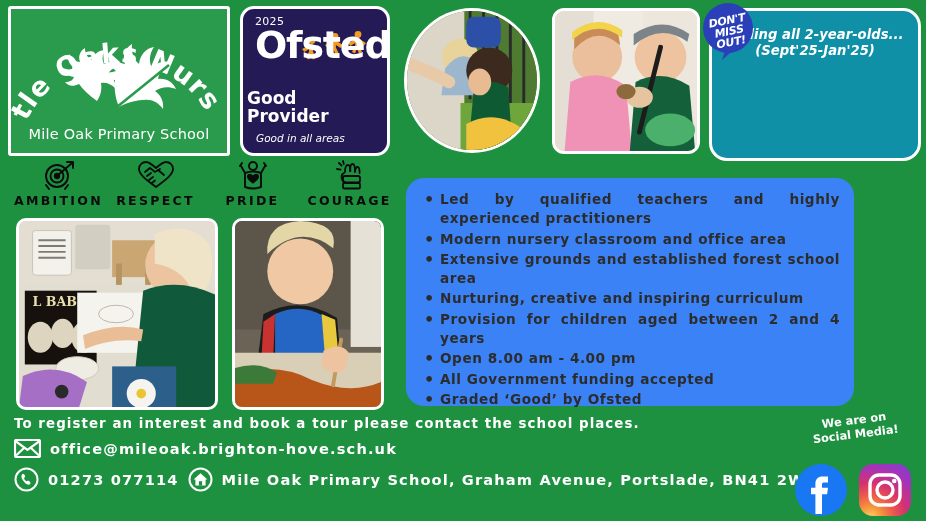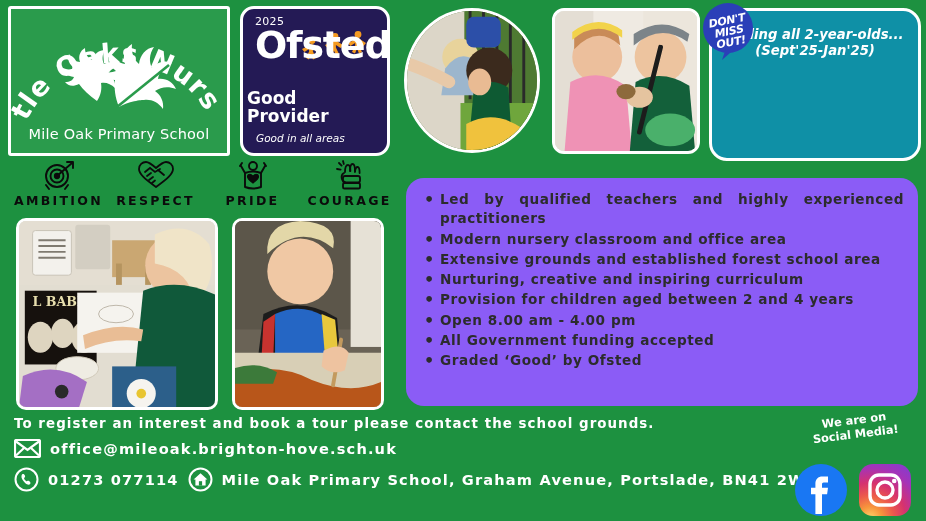--- a/index.html
+++ b/index.html
@@ -119,22 +119,22 @@
   .value { flex: 1; text-align: center; }
   .value-icon { height: 30px; display:flex; align-items:flex-end; justify-content:center; }
   .value-label {
     margin-top: 3px;
     font-size: 12.5px; font-weight: 700; color: #0b0b0b;
     letter-spacing: 2.3px;
   }
 
   
   #features {
-    position: absolute; left: 406px; top: 178px; width: 512px; height: 228px;
-    background: #8b5cf6;
+    position: absolute; left: 406px; top: 178px; width: 448px; height: 228px;
+    background: #3b82f6;
     border-radius: 18px;
     padding: 12px 14px 8px 16px;
   }
   #features ul { list-style: none; }
   #features li {
     position: relative;
     color: #2c2c2c;
     font-weight: 700;
     font-size: 13.6px;
     line-height: 1.42;
@@ -413,21 +413,21 @@
       <li>Extensive grounds and established forest school area</li>
       <li>Nurturing, creative and inspiring curriculum</li>
       <li>Provision for children aged between 2 and 4 years</li>
       <li>Open 8.00 am - 4.00 pm</li>
       <li>All Government funding accepted</li>
       <li>Graded ‘Good’ by Ofsted</li>
     </ul>
   </div>
 
   <div id="footer">
-    <div id="footer-lead">To register an interest and book a tour please contact the school grounds.</div>
+    <div id="footer-lead">To register an interest and book a tour please contact the school places.</div>
 
     <div class="foot-row">
       <span class="foot-icon">
         <svg width="27" height="19" viewBox="0 0 27 19">
           <rect x="1" y="1" width="25" height="17" rx="1.5" fill="none" stroke="#ffffff" stroke-width="2.2"></rect>
           <path d="M2 2.5 L13.5 11 L25 2.5" fill="none" stroke="#ffffff" stroke-width="2.2"></path>
           <path d="M2 16.5 L10 9 M25 16.5 L17 9" fill="none" stroke="#ffffff" stroke-width="2.2"></path>
         </svg>
       </span>
       <span class="foot-text">office@mileoak.brighton-hove.sch.uk</span>

